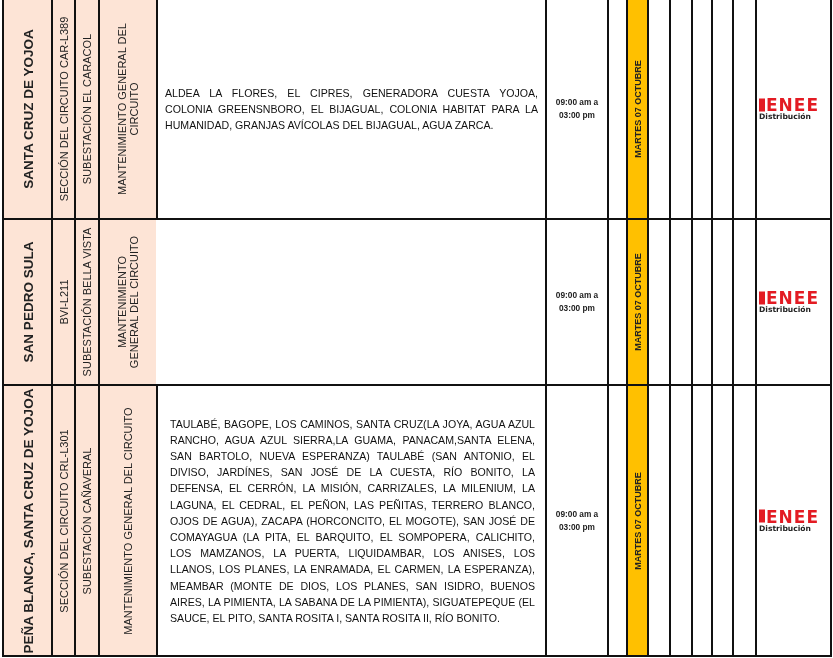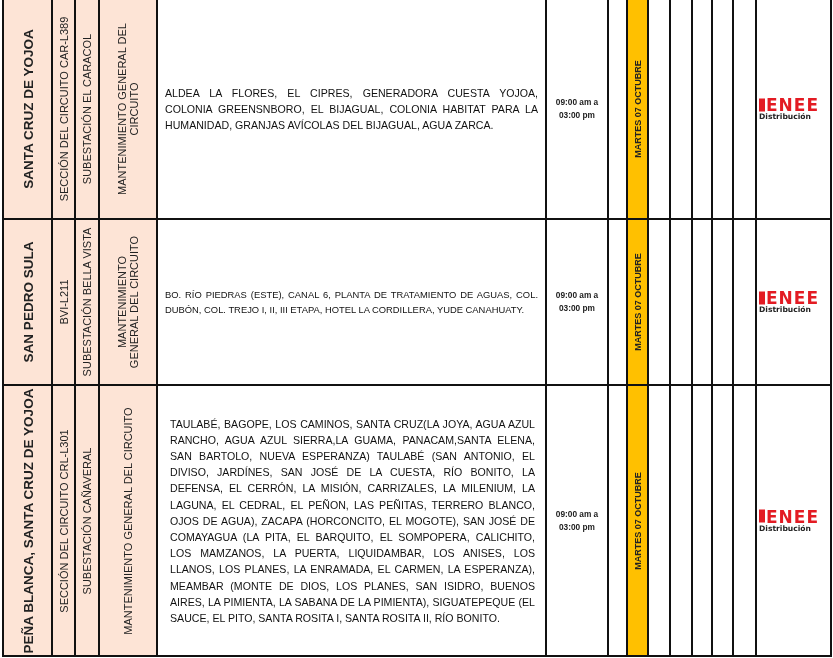--- a/index.html
+++ b/index.html
@@ -74,23 +74,20 @@
     </div>
     <div class="cell peach" style="left:49px; width:23px;">
       <div class="vert small">BVI-L211</div>
     </div>
     <div class="cell peach" style="left:72px; width:24px;">
       <div class="vert small">SUBESTACIÓN BELLA VISTA</div>
     </div>
     <div class="cell peach" style="left:96px; width:58px;">
       <div class="vert small wrap" style="width:140px;">MANTENIMIENTO GENERAL DEL CIRCUITO</div>
     </div>
-    <div class="cell" style="left:154px; width:389px;">
-      <div class="desc d2">BO. RÍO PIEDRAS (ESTE), CANAL 6, PLANTA DE TRATAMIENTO DE AGUAS, COL. DUBÓN, COL. TREJO I, II, III ETAPA, HOTEL LA CORDILLERA, YUDE CANAHUATY.</div>
-    </div>
     <div class="cell" style="left:543px; width:62px;">
       <div class="time" style="padding:0 8px;">09:00 am a 03:00 pm</div>
     </div>
     <div class="cell" style="left:605px; width:19px;"></div>
     <div class="cell yellow" style="left:624px; width:21px;">
       <div class="vert date">MARTES 07 OCTUBRE</div>
     </div>
     <div class="cell" style="left:645px; width:22px;"></div>
     <div class="cell" style="left:667px; width:22px;"></div>
     <div class="cell" style="left:689px; width:20px;"></div>

